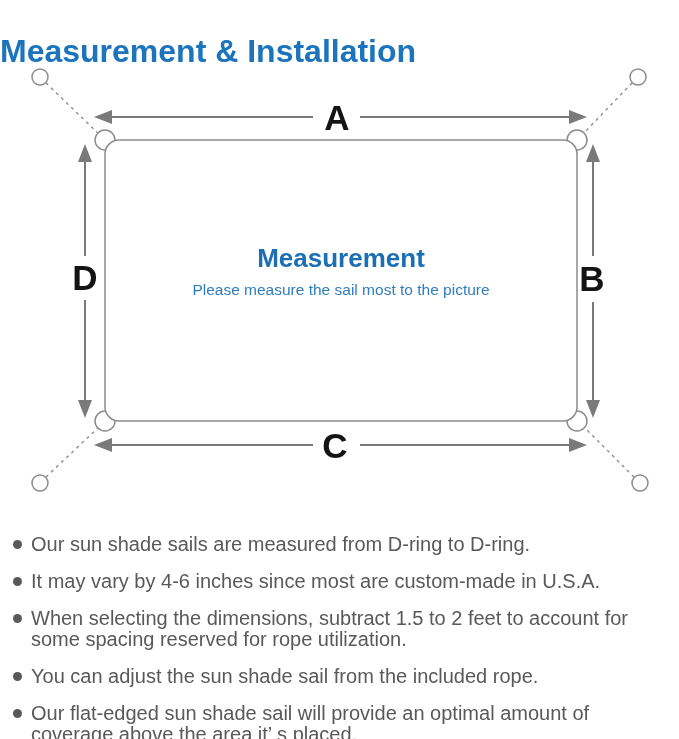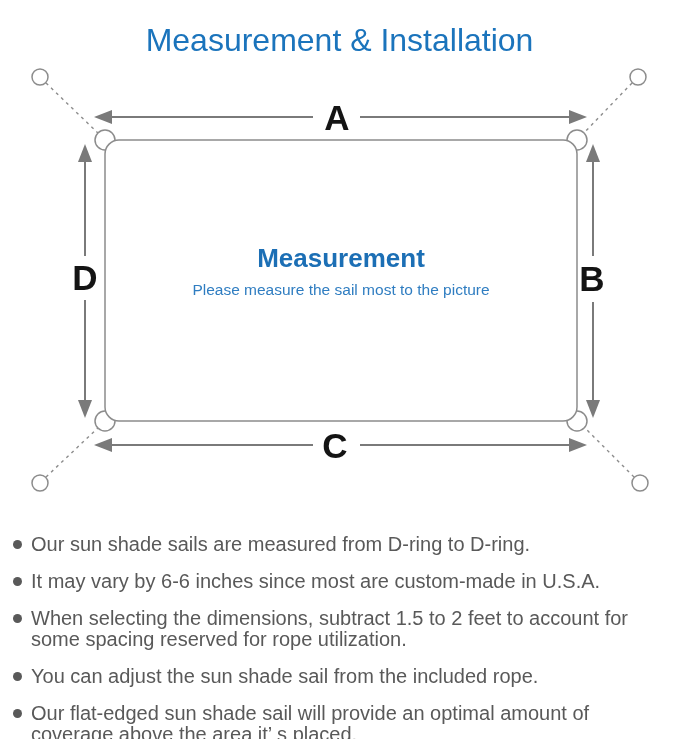--- a/index.html
+++ b/index.html
@@ -3,22 +3,22 @@
 <meta charset="utf-8">
 <style>
   html,body{margin:0;padding:0;background:#ffffff;}
   body{
     width:679px;height:739px;position:relative;overflow:hidden;
     font-family:"Liberation Sans",sans-serif;
     --accent-blue:#1b74bc;--heading-blue:#1c6fb5;--subtitle-blue:#2f7dc1;
     --diagram-line:#8c8c8c;--arrow-gray:#7a7a7a;--label-black:#141414;--text-gray:#595959;
   }
   .page-title{
-    position:absolute;top:1px;left:0;width:100%;text-align:center;
-    font-size:32px;font-weight:normal;color:var(--accent-blue);
+    position:absolute;top:12px;left:0;width:100%;text-align:left;
+    font-size:32px;font-weight:bold;color:var(--accent-blue);
   }
   .diagram{position:absolute;top:60px;left:0;width:679px;height:460px;}
   .diagram svg{position:absolute;top:0;left:0;}
   .diagram line.solid{stroke:var(--arrow-gray);stroke-width:2;}
   .diagram line.dashed{stroke:var(--diagram-line);stroke-width:1.4;stroke-dasharray:3 4;}
   .diagram polygon{fill:var(--arrow-gray);}
   .diagram circle{fill:#ffffff;stroke:var(--diagram-line);stroke-width:1.5;}
   .diagram rect{fill:#ffffff;stroke:var(--diagram-line);stroke-width:1.5;}
   .side-label{
     position:absolute;transform:translate(-50%,-50%);
@@ -109,21 +109,21 @@
   </div>
 </div>
 
 <ul class="notes">
   <li>
     <span class="dot"></span>
     <span>Our sun shade sails are measured from D-ring to D-ring.</span>
   </li>
   <li>
     <span class="dot"></span>
-    <span>It may vary by 6-6 inches since most are custom-made in U.S.A.</span>
+    <span>It may vary by 4-6 inches since most are custom-made in U.S.A.</span>
   </li>
   <li>
     <span class="dot"></span>
     <span>When selecting the dimensions, subtract 1.5 to 2 feet to account for some spacing reserved for rope utilization.</span>
   </li>
   <li>
     <span class="dot"></span>
     <span>You can adjust the sun shade sail from the included rope.</span>
   </li>
   <li>

